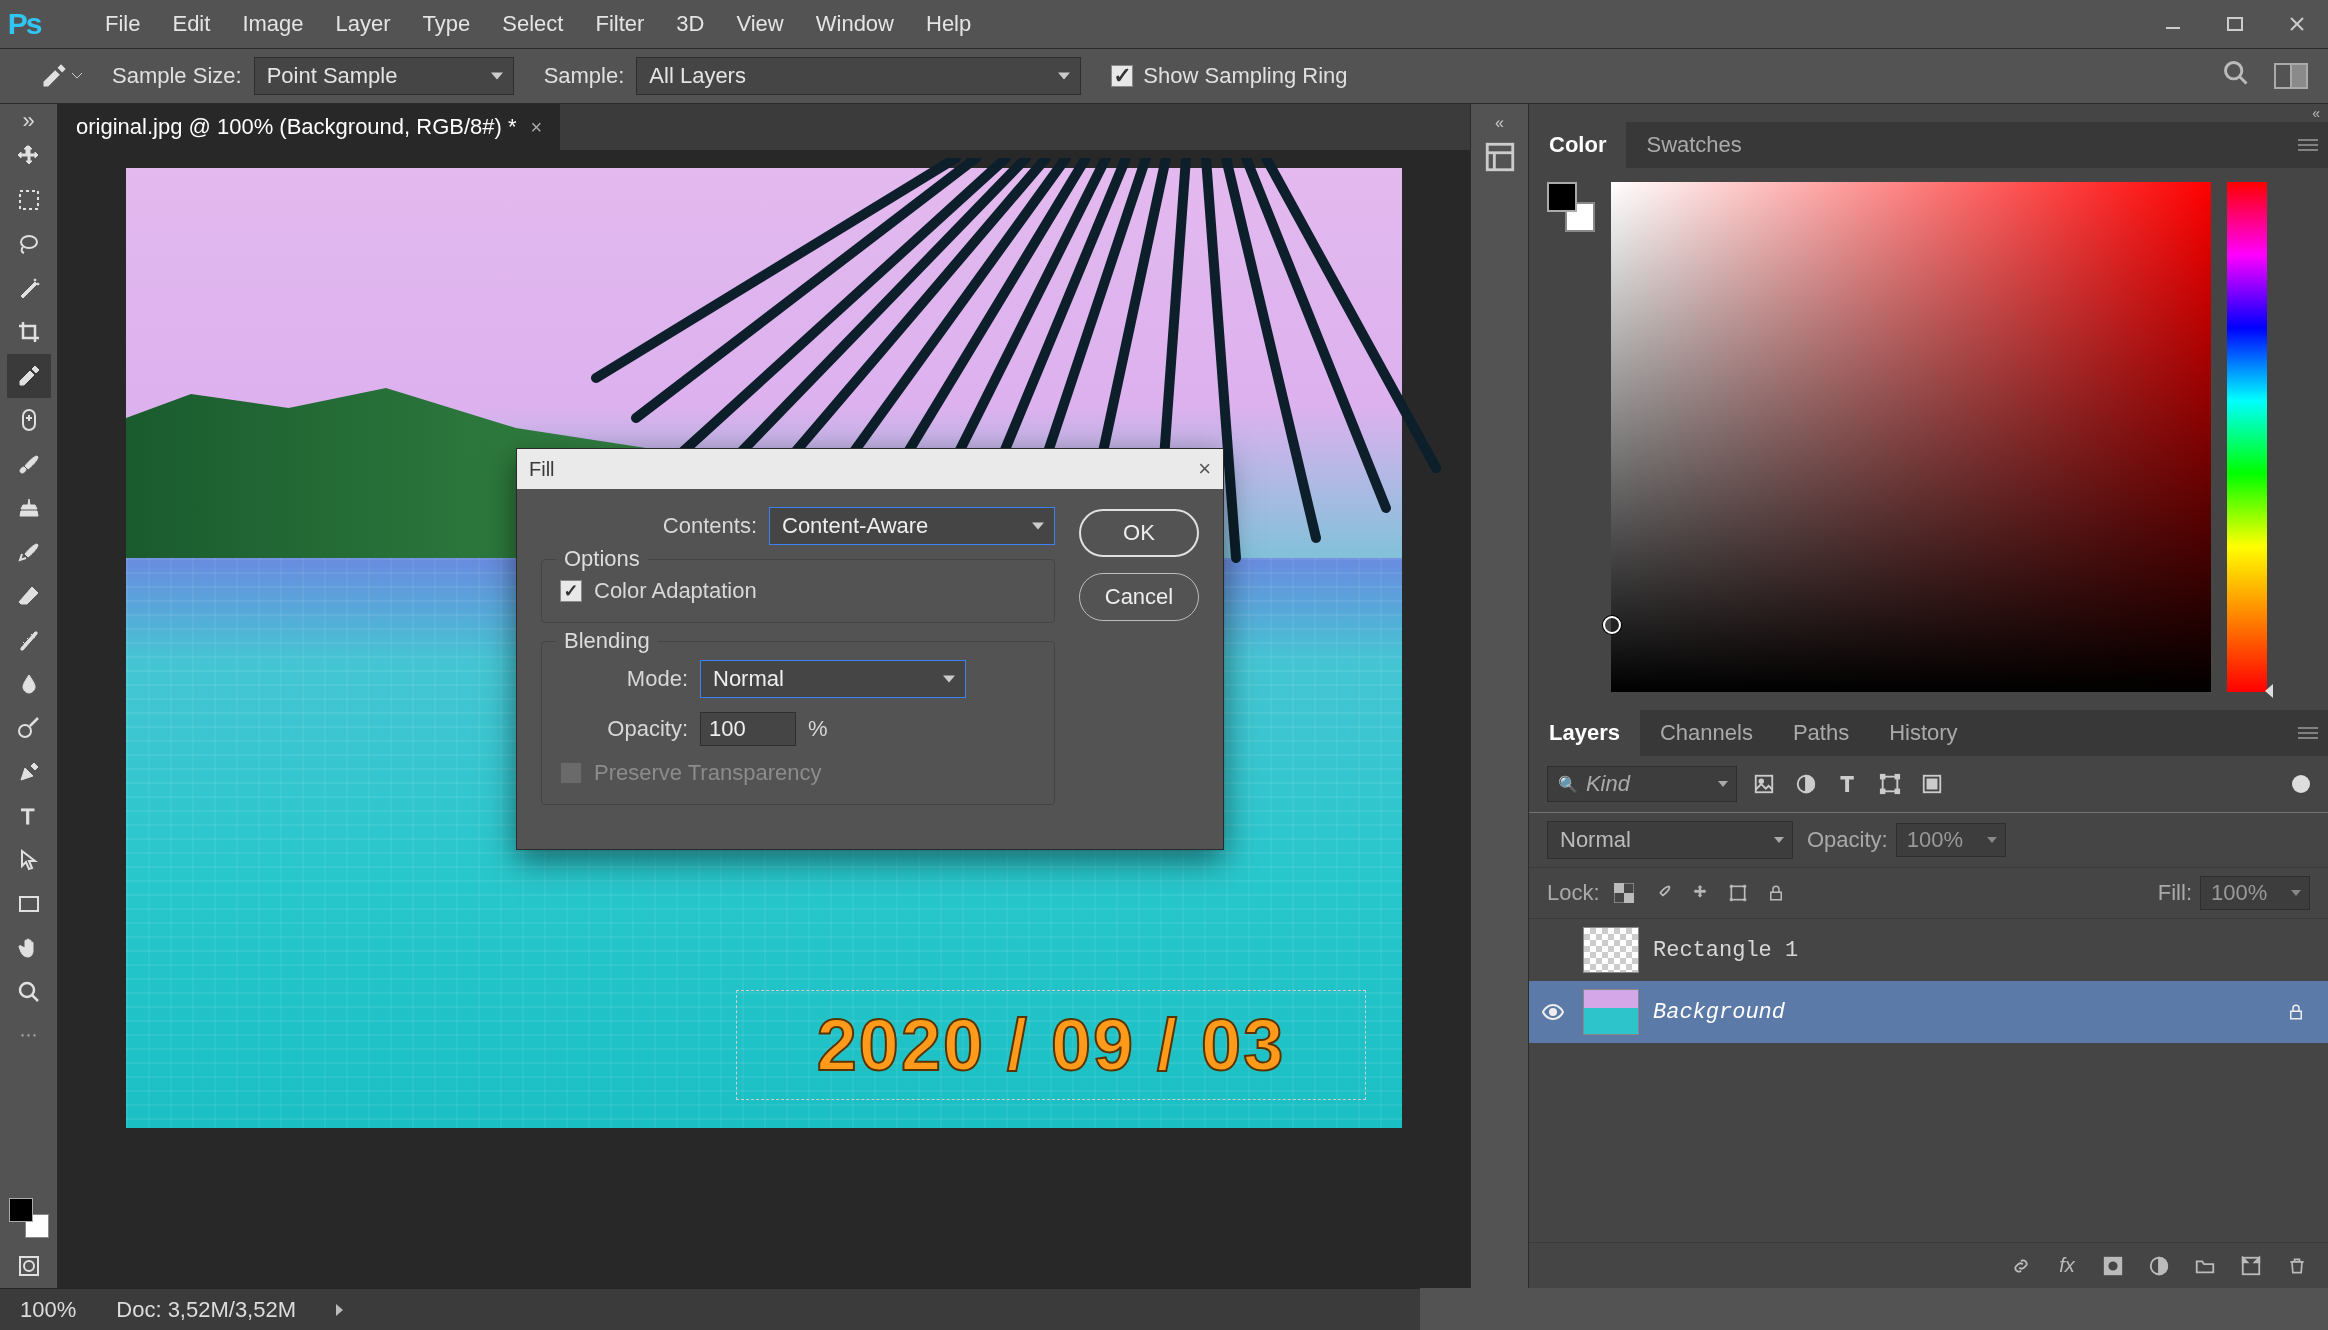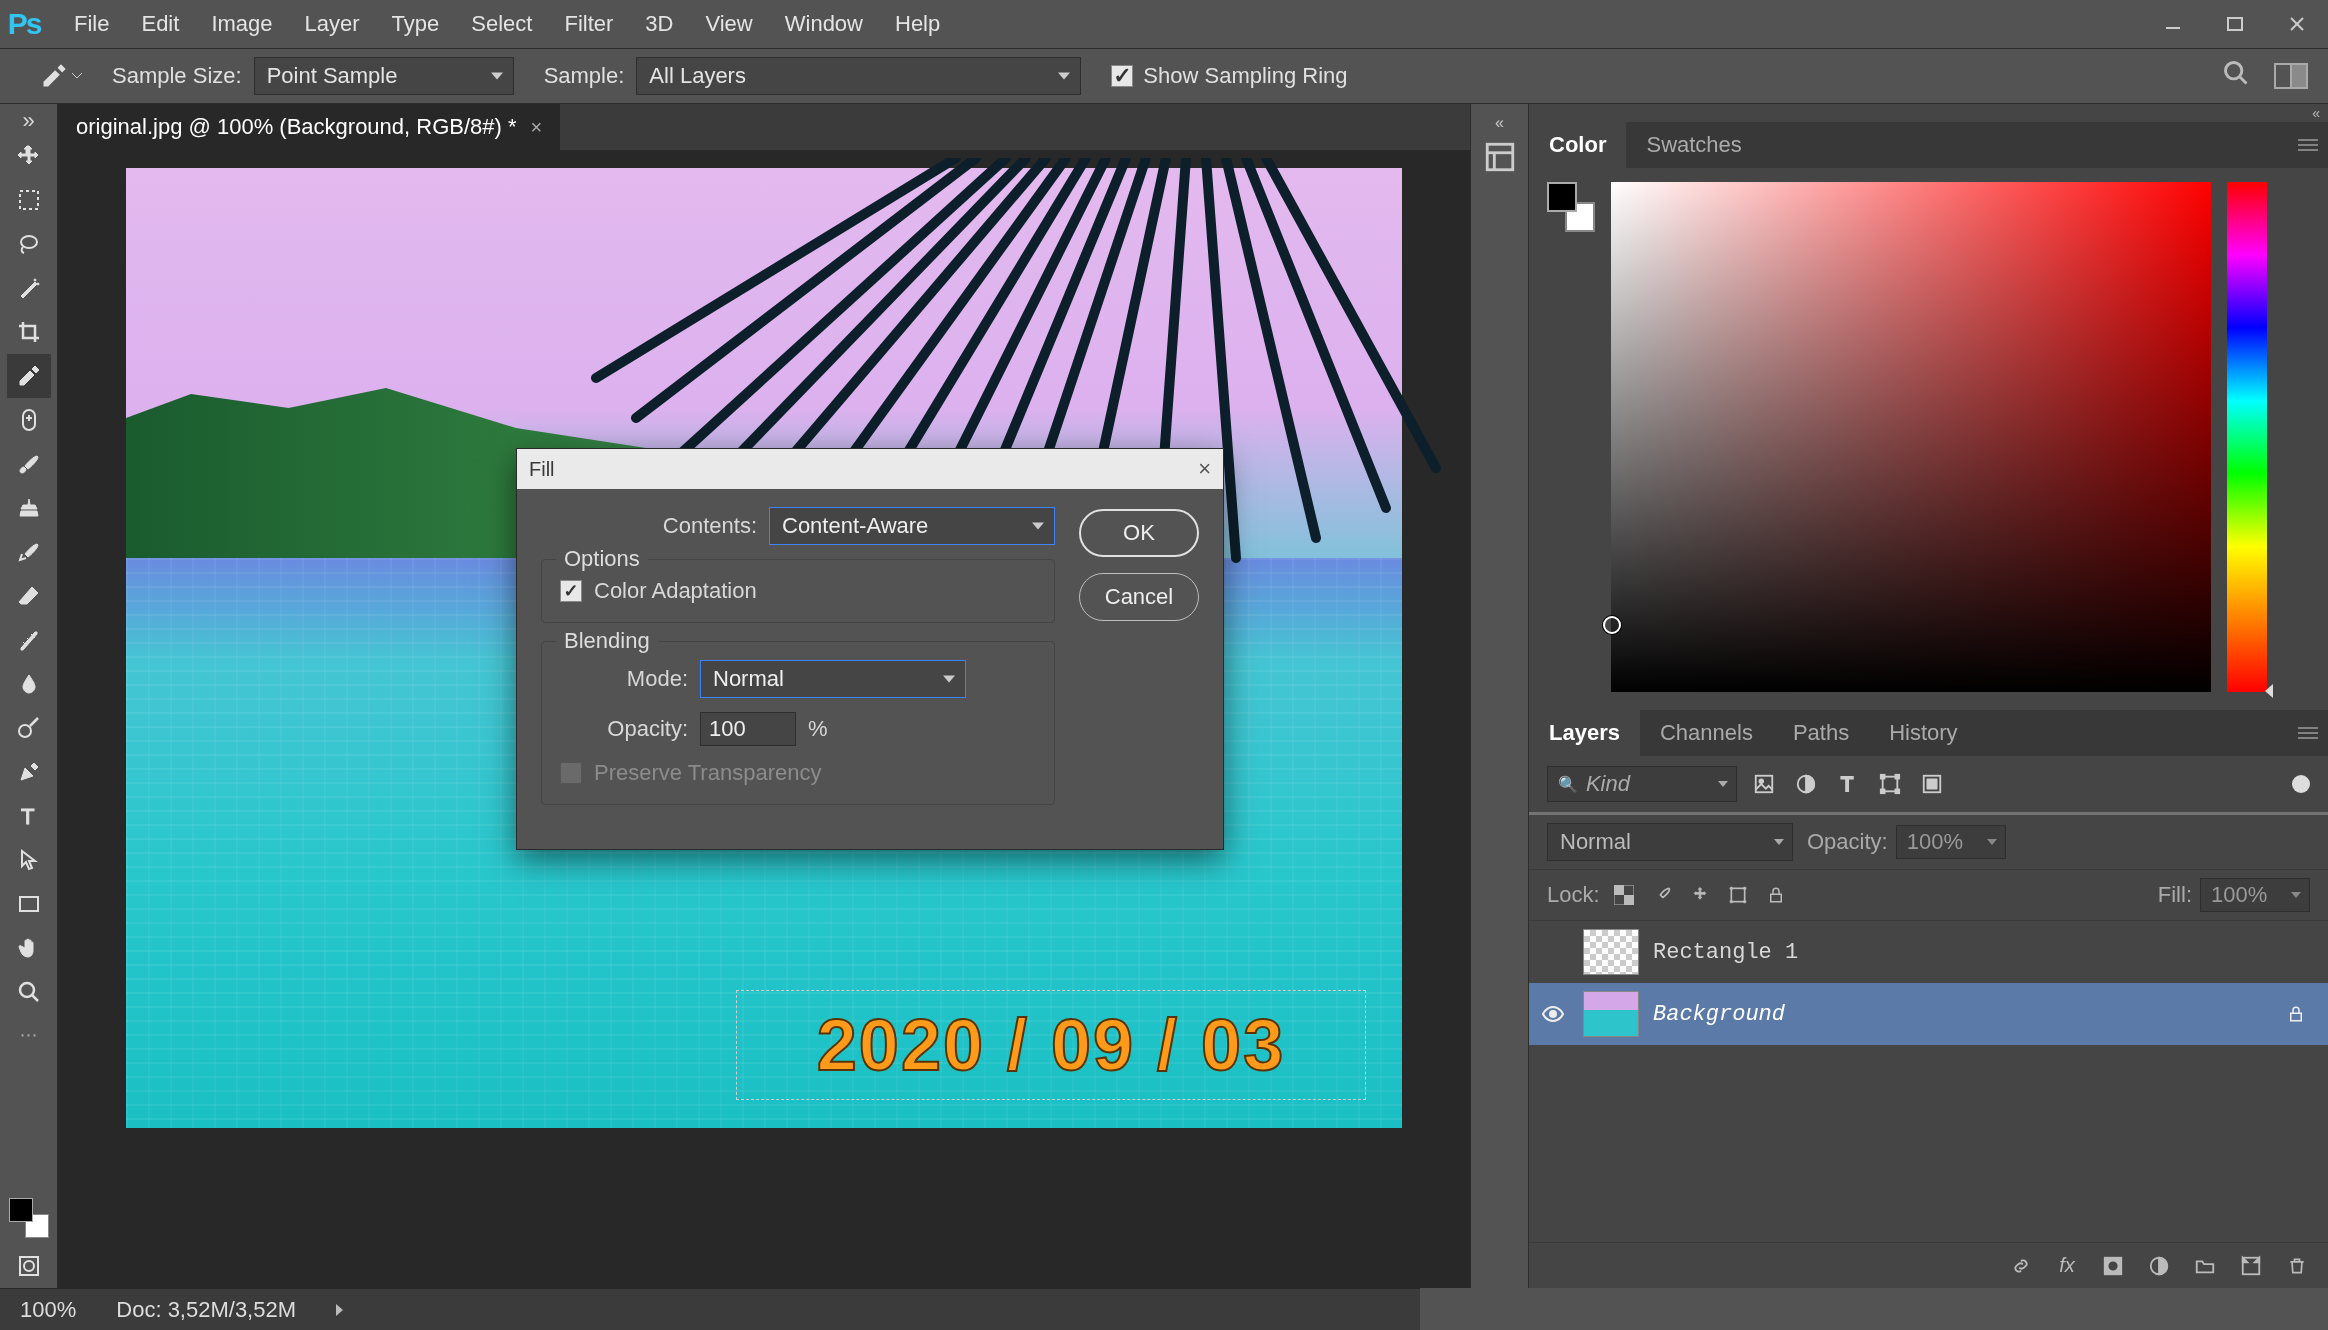--- a/index.html
+++ b/index.html
@@ -1,19 +1,19 @@
 <!DOCTYPE html>
 <html><head>
 <meta charset="utf-8">
 <style>
 * { margin:0; padding:0; box-sizing:border-box; font-family:"Segoe UI",Tahoma,sans-serif; }
 body { background:#535353; color:#d8d8d8; width:2328px; height:1330px; overflow:hidden; position:relative; font-size:22px; }
 
 
-.titlebar { height:48px; background:#535353; display:flex; align-items:center; }
+.titlebar { height:48px; background:#535353; display:flex; align-items:center;gap:31px; }
 .ps-logo { width:48px; height:48px; display:flex; align-items:center; justify-content:center; font-weight:bold; color:#31c5f4; font-size:30px; font-family:Arial; letter-spacing:-2px; }
 .menu { display:flex; gap:0; margin-left:10px; }
 .menu-item { padding:0 16px; height:48px; display:flex; align-items:center; color:#e4e4e4; cursor:default; }
 .win-controls { margin-left:auto; display:flex; }
 .win-btn { width:62px; height:42px; display:flex; align-items:center; justify-content:center; color:#ccc; }
 .win-btn svg { stroke:#ccc; fill:none; stroke-width:2; }
 
 
 .options-bar { height:56px; background:#535353; border-top:1px solid #2c2c2c; border-bottom:1px solid #2c2c2c; display:flex; align-items:center; padding:0 20px 0 40px; color:#e0e0e0; }
 .opt-tool-icon { width:42px; height:36px; display:flex; align-items:center; justify-content:center; margin-right:30px; }
@@ -100,21 +100,21 @@
 .fgbk { width:48px; height:50px; position:relative; flex-shrink:0; }
 .fgbk .bk { position:absolute; right:0; bottom:0; width:30px; height:30px; background:#fff; border:2px solid #888; }
 .fgbk .fg { position:absolute; left:0; top:0; width:30px; height:30px; background:#000; border:2px solid #aaa; }
 .sat-box { width:600px; height:510px; background:linear-gradient(to top, #000, rgba(0,0,0,0)), linear-gradient(to right, #fff, #ff0000); position:relative; }
 .sat-cursor { position:absolute; left:-8px; bottom:58px; width:18px; height:18px; border:2px solid #fff; border-radius:50%; box-shadow:0 0 0 1px #000; }
 .hue-bar { width:40px; height:510px; background:linear-gradient(to bottom,#ff0000,#ff00ff,#0000ff,#00ffff,#00ff00,#ffff00,#ff8000,#ff0000); position:relative; }
 .hue-slider { position:absolute; bottom:-6px; right:-6px; width:0;height:0;border-top:7px solid transparent;border-bottom:7px solid transparent;border-right:8px solid #ddd; }
 
 
 .layers-panel { flex:1; display:flex; flex-direction:column; }
-.lay-opts { display:flex; align-items:center; gap:14px; padding:10px 18px; border-bottom:3px solid #737373; flex-wrap:nowrap; }
+.lay-opts { display:flex; align-items:center; gap:14px; padding:10px 18px; border-bottom:1px solid #737373; flex-wrap:nowrap; }
 .kind-select { display:flex; align-items:center; gap:8px; background:#3d3d3d; border:1px solid #2e2e2e; height:36px; padding:0 26px 0 10px; position:relative; color:#aaa; font-style:italic; width:190px; }
 .kind-select::before { content:"🔍"; font-style:normal; font-size:16px; }
 .kind-select::after { content:""; position:absolute; right:8px; top:50%; transform:translateY(-50%); border-left:5px solid transparent; border-right:5px solid transparent; border-top:6px solid #aaa; }
 .filter-icons { display:flex; gap:16px; align-items:center; }
 .filter-icons span { width:26px; height:26px; display:flex; align-items:center; justify-content:center; }
 .filter-icons svg { stroke:#ccc; fill:none; stroke-width:2; }
 .toggle-dot { width:18px;height:18px;border-radius:50%;background:#ddd;margin-left:auto; }
 
 .lay-row2 { display:flex; align-items:center; gap:14px; padding:8px 18px; border-bottom:1px solid #3a3a3a; color:#aaa; }
 .mode-select { background:#3d3d3d; border:1px solid #2e2e2e; height:38px; padding:0 30px 0 12px; display:flex; align-items:center; position:relative; width:246px; color:#bbb; }

